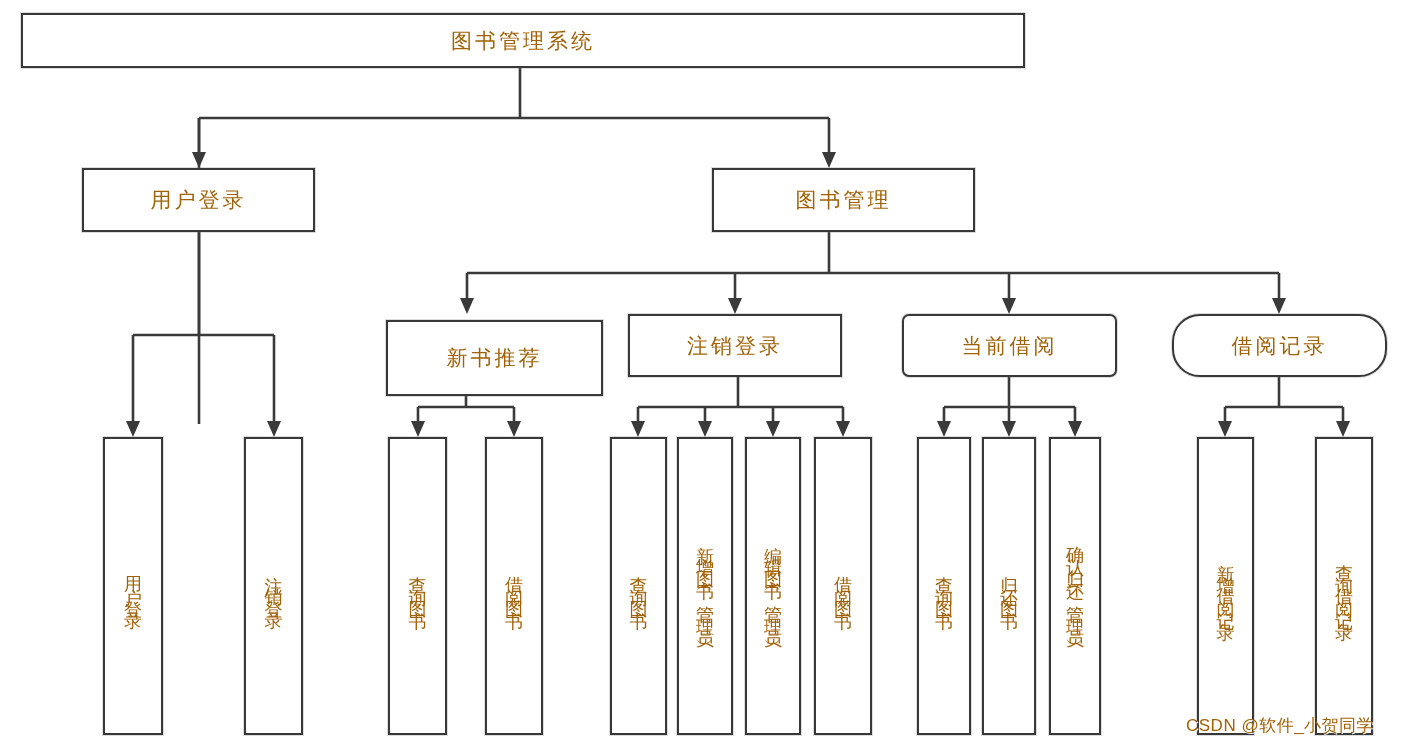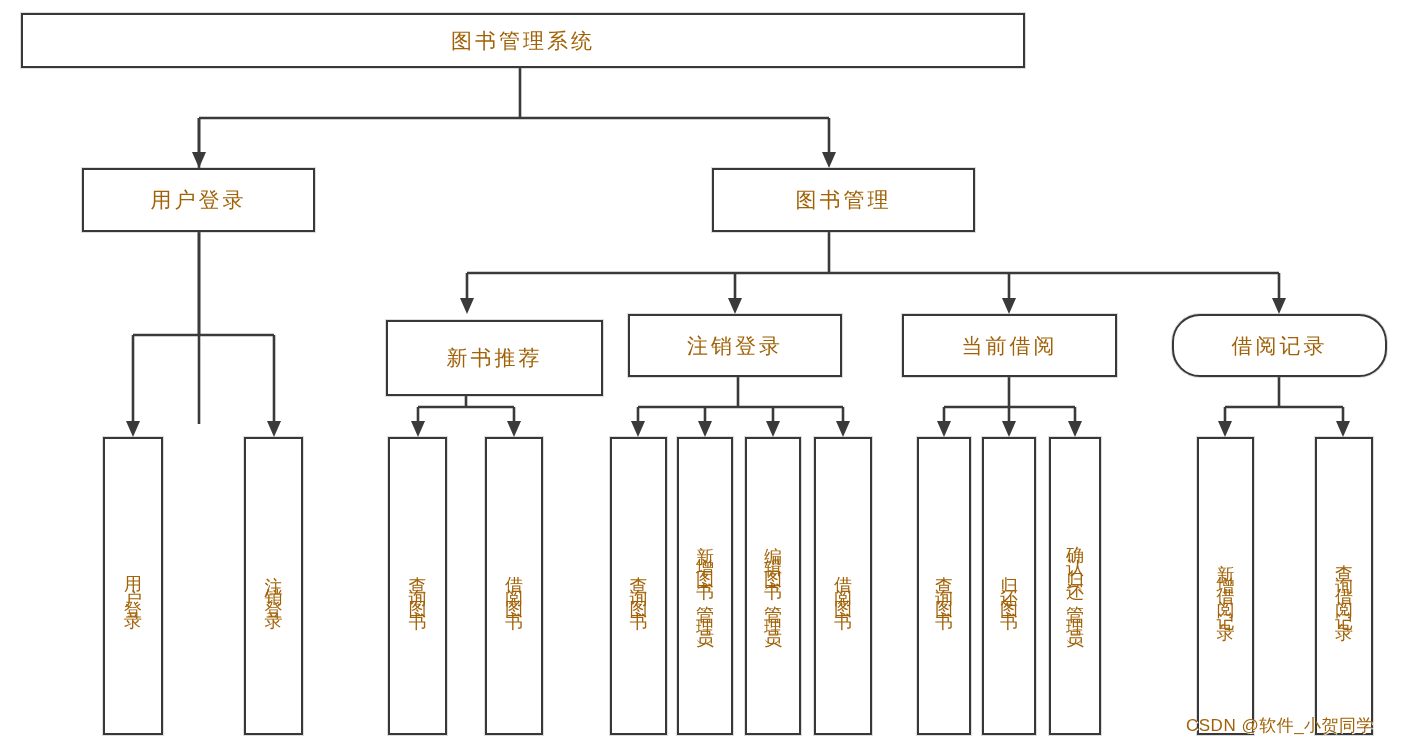--- a/index.html
+++ b/index.html
@@ -129,21 +129,21 @@
   <div class="node" style="left:712px; top:168px; width:263px; height:64px;">
     <span class="lbl">图书管理</span>
   </div>
 
   <div class="node" style="left:358px; top:320px; width:217px; height:76px;margin-left:28px;">
     <span class="lbl">新书推荐</span>
   </div>
   <div class="node" style="left:628px; top:314px; width:214px; height:63px;">
     <span class="lbl">注销登录</span>
   </div>
-  <div class="node" style="left:902px; top:314px; width:215px; height:63px;">
+  <div class="node" style="left:902px; top:314px; width:215px; height:63px;border-radius:7px;">
     <span class="lbl">当前借阅</span>
   </div>
   <div class="node" style="left:1172px; top:314px; width:215px; height:63px;border-radius:28px;">
     <span class="lbl">借阅记录</span>
   </div>
 
   <div class="node leaf" style="left:103px; top:437px; width:60px; height:298px;">
     <span class="lbl">用户登录</span>
   </div>
   <div class="node leaf" style="left:244px; top:437px; width:59px; height:298px;">

